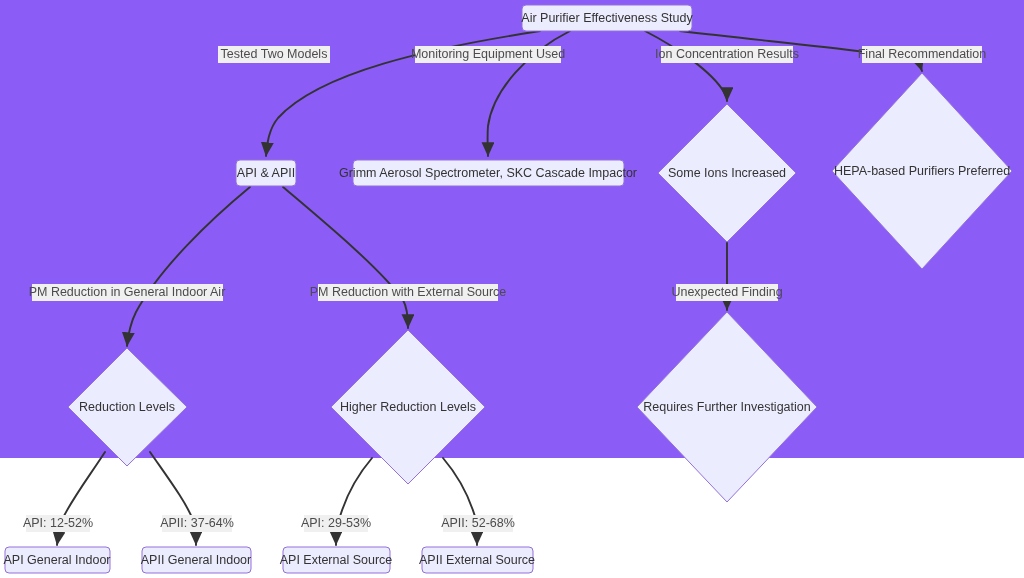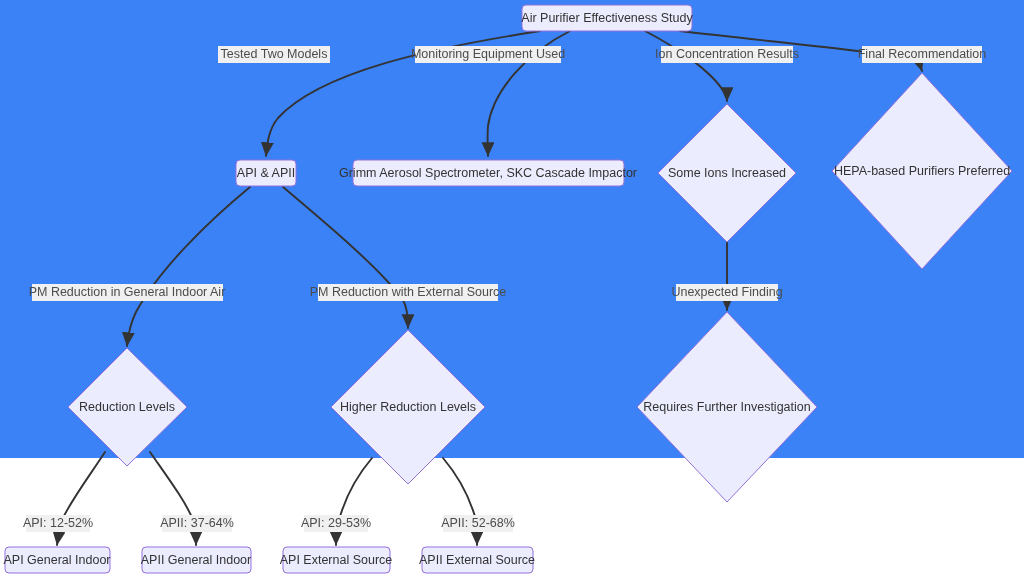--- a/index.html
+++ b/index.html
@@ -11,21 +11,21 @@
   body {
     width: 1024px;
     height: 578px;
     overflow: hidden;
     font-family: "Liberation Sans", "DejaVu Sans", sans-serif;
   }
   #diagram-root {
     position: relative;
     width: 1024px;
     height: 458px;
-    background: #3b82f6;
+    background: #8b5cf6;
   }
   svg#flowchart {
     display: block;
     width: 1024px;
     height: 578px;
   }
   .node-shape {
     fill: #ECECFF;
     stroke: #9370DB;
     stroke-width: 1;

